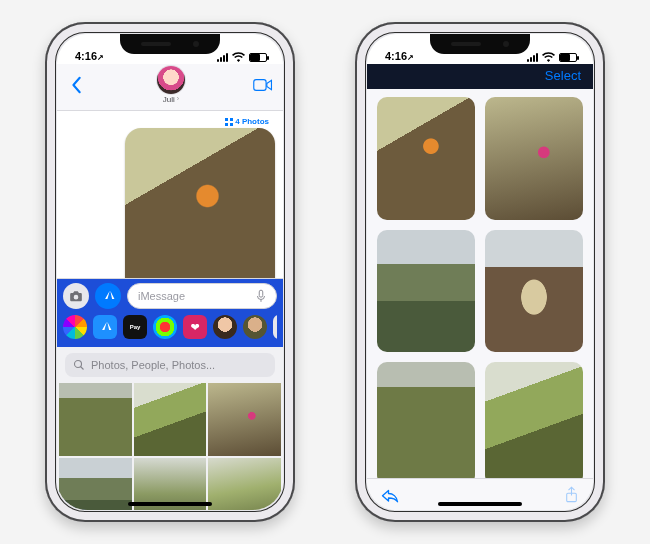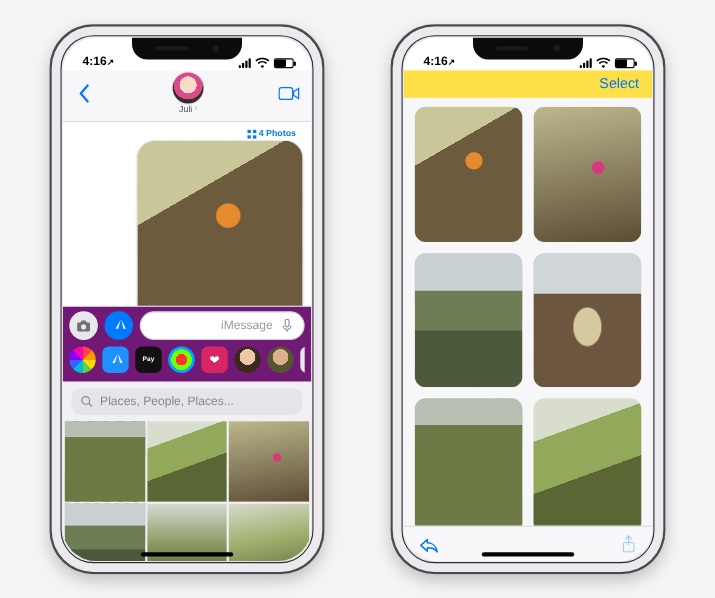--- a/index.html
+++ b/index.html
@@ -93,21 +93,21 @@
     margin-left:auto;width:150px;height:170px;border-radius:16px;
     background:
       radial-gradient(circle at 60% 35%, #e07a27 0 6%, transparent 7%),
       radial-gradient(circle at 55% 42%, #7fa34a 0 8%, transparent 9%),
       linear-gradient(180deg,#7f8d5f 0 18%,#dedfd4 18% 28%,#6b5a3c 60% 100%),
       repeating-linear-gradient(100deg,#b3b77a 0 14px,#8b9e57 14px 22px);
     box-shadow:0 1px 2px rgba(0,0,0,.25);
   }
 
   .compose{
-    background:#701a75;border-top:1px solid #d9d9de;padding:4px 6px;text-align:right;
+    background:#1d4ed8;border-top:1px solid #d9d9de;padding:4px 6px;
   }
   .compose-row{display:flex;align-items:center;gap:6px}
   .circle-btn{
     width:26px;height:26px;border-radius:13px;background:#e7e7ec;
     display:flex;align-items:center;justify-content:center;color:#6f6f75;font-size:13px
   }
   .circle-btn.blue{background:#007aff;color:#fff}
   .msg-input{
     flex:1;height:26px;border-radius:13px;border:1px solid #d0d0d6;background:#fff;
     font-size:11px;color:#9a9aa2;padding:0 28px 0 10px;line-height:24px;position:relative
@@ -129,21 +129,21 @@
   .search-field{
     margin:6px 8px;height:24px;border-radius:8px;background:#e4e4e9;
     display:flex;align-items:center;padding:0 8px;gap:6px;color:#86868d;font-size:11px
   }
   .picker-grid{display:grid;grid-template-columns:repeat(3,1fr);gap:2px;padding:0 2px}
   .picker-grid .ph{aspect-ratio:1/1;}
 
   
   .gal-header{
     display:flex;align-items:flex-start;justify-content:space-between;
-    padding:4px 12px 6px;background:#fde047
+    padding:4px 12px 6px;background:#0f172a
   }
   .sel-btn{color:#007aff;font-size:13px}
   .gal-body{flex:1;background:#f7f7fa;overflow:hidden;padding:8px 10px 0}
   .gal-grid{display:grid;grid-template-columns:1fr 1fr;gap:10px}
   .gal-grid .ph{border-radius:10px;aspect-ratio:.8/1}
   .gal-toolbar{
     height:32px;border-top:1px solid #d9d9de;background:#f7f7faee;
     display:flex;align-items:center;justify-content:space-between;padding:0 14px;color:#007aff
   }
   .home-ind{position:absolute;bottom:4px;left:50%;transform:translateX(-50%);width:84px;height:4px;border-radius:2px;background:#000}
@@ -255,21 +255,21 @@
         <span class="app-ico ico-more">⋯</span>
       </div>
     </div>
 
     <div class="picker">
       <div class="search-field">
         <svg width="12" height="12" viewBox="0 0 24 24" fill="none" stroke="#86868d" stroke-width="2.2">
             <circle cx="10" cy="10" r="7"></circle>
             <path d="M21 21l-6-6"></path>
           </svg>
-        <span>Places, People, Places...</span>
+        <span>Photos, People, Photos...</span>
       </div>
       <div class="picker-grid">
         <div class="ph pE"></div>
         <div class="ph pF"></div>
         <div class="ph pB"></div>
         <div class="ph pC"></div>
         <div class="ph pG"></div>
         <div class="ph pH"></div>
       </div>
     </div>

